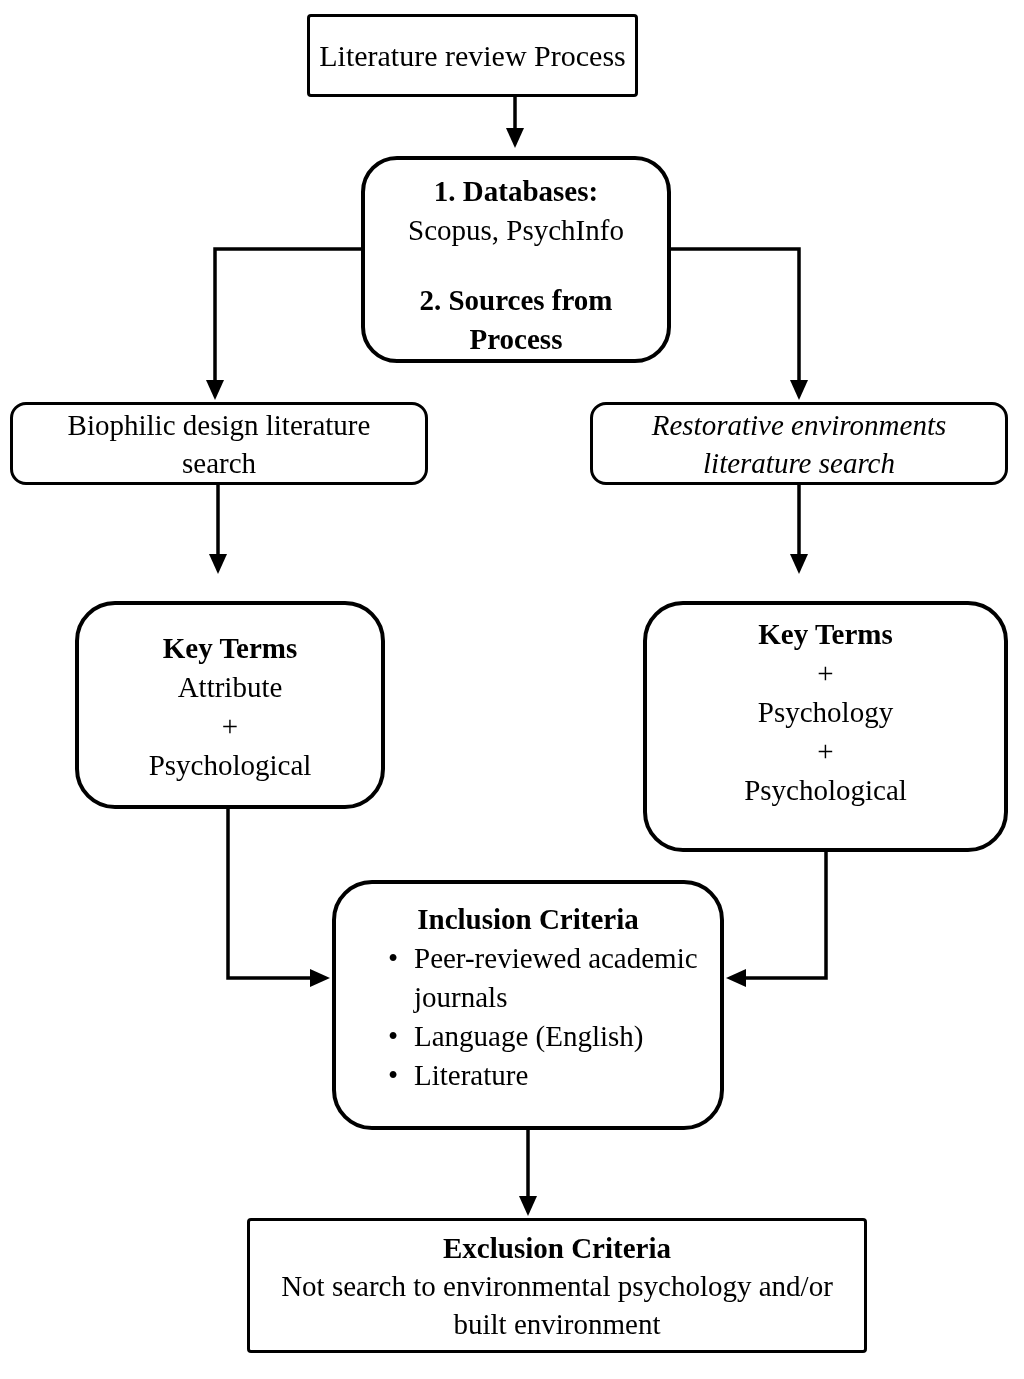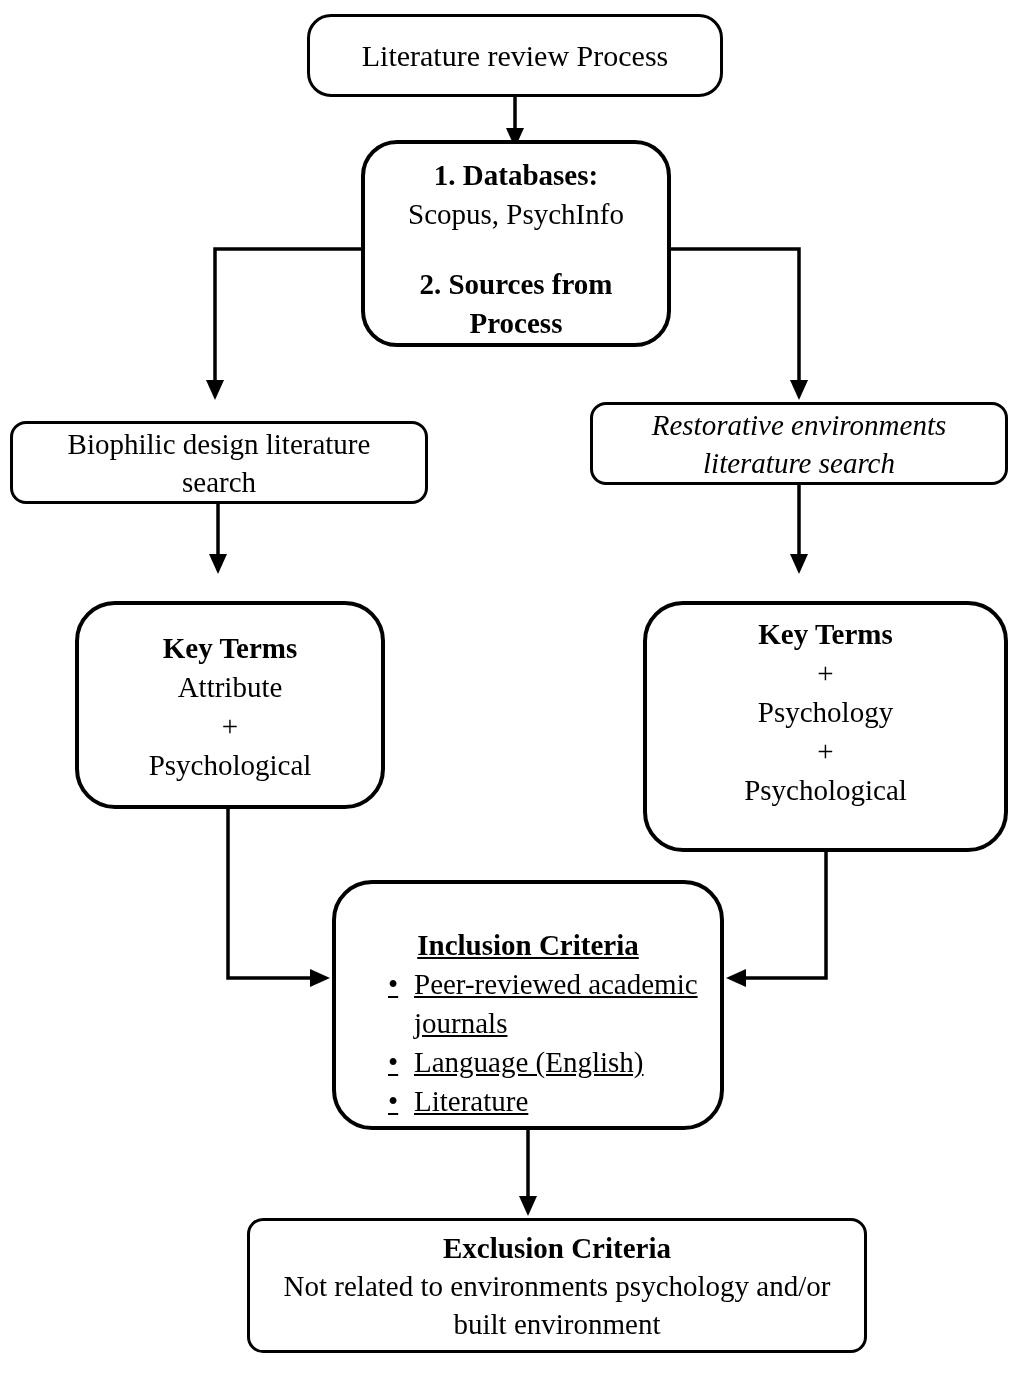--- a/index.html
+++ b/index.html
@@ -44,71 +44,70 @@
     flex-direction: column;
     align-items: center;
     justify-content: center;
     text-align: center;
     font-size: 29px;
     line-height: 39px;
   }
   .bold { font-weight: bold; }
 
   .title-box {
-    left: 307px; top: 14px; width: 416px; height: 83px;
-    border-radius: 24px;
+    left: 307px; top: 14px; width: 331px; height: 83px;
+    border-radius: 4px;
     font-size: 30px;
     border-width: 3px;
   }
   .sources-box {
-    left: 361px; top: 140px; width: 310px; height: 207px;
+    left: 361px; top: 156px; width: 310px; height: 207px;
     border-radius: 36px;
     border-width: 4px;
     justify-content: flex-start;
     padding-top: 12px;
   }
   .sources-box .spacer { height: 39px; }
 
   .search-box {
     width: 418px; height: 83px; top: 402px;
     border-radius: 16px;
     line-height: 38px;
     padding: 0 22px;
   }
-  .search-left  { left: 10px; margin-top: 19px; }
+  .search-left  { left: 10px; }
   .search-right { left: 590px; font-style: italic; }
 
   .keyterms-box {
     border-radius: 40px;
     border-width: 4px;
     justify-content: flex-start;
     margin-top: 26px;
   }
   .kt-left  { left: 75px;  top: 575px; width: 310px; height: 208px; padding-top: 24px; }
   .kt-right { left: 643px; top: 575px; width: 365px; height: 251px; padding-top: 10px; }
 
   .inclusion-box {
     left: 332px; top: 880px; width: 392px; height: 250px;
     border-radius: 40px;
     border-width: 4px;
     justify-content: flex-start;
     align-items: stretch;
-    padding-top: 42px;
+    padding-top: 16px;
     text-align: left;
-    text-decoration: underline;
   }
   .inclusion-box .node-title { text-align: center; }
   .bullet-list { padding-left: 52px; padding-right: 14px; }
   .bullet-row { display: flex; align-items: flex-start; }
   .bullet-dot { width: 26px; flex: 0 0 26px; }
   .bullet-text { flex: 1 1 auto; }
 
   .exclusion-box {
     left: 247px; top: 1218px; width: 620px; height: 135px;
-    border-radius: 16px;
+    border-radius: 4px;
     line-height: 38px;
     padding: 0 28px;
   }
 </style>
 </head>
 <body>
 
 <div class="canvas">
 
   <svg class="connectors" viewBox="0 0 1024 1379" aria-hidden="true">
@@ -182,16 +181,16 @@
       </div>
       <div class="bullet-row">
         <span class="bullet-dot">•</span>
         <span class="bullet-text">Literature</span>
       </div>
     </div>
   </div>
 
   <div class="node exclusion-box">
     <div class="bold node-title">Exclusion Criteria</div>
-    <div>Not related to environments psychology and/or built environment</div>
+    <div>Not search to environmental psychology and/or built environment</div>
   </div>
 
 </div>
 
 </body></html>

